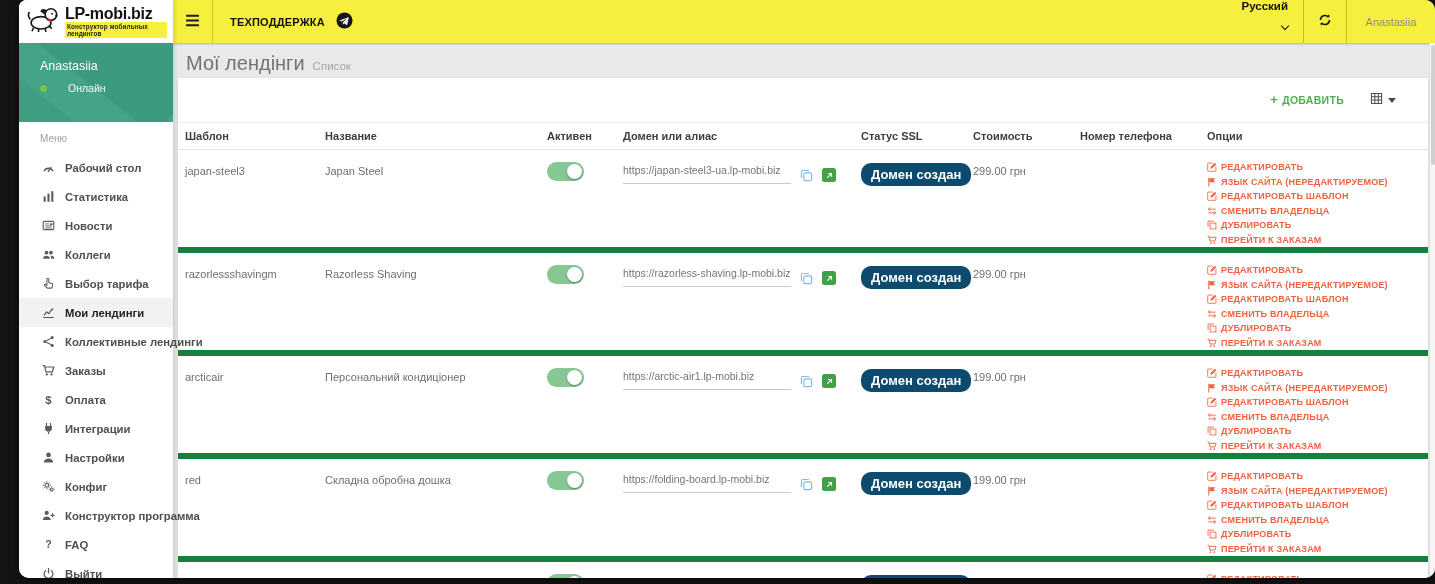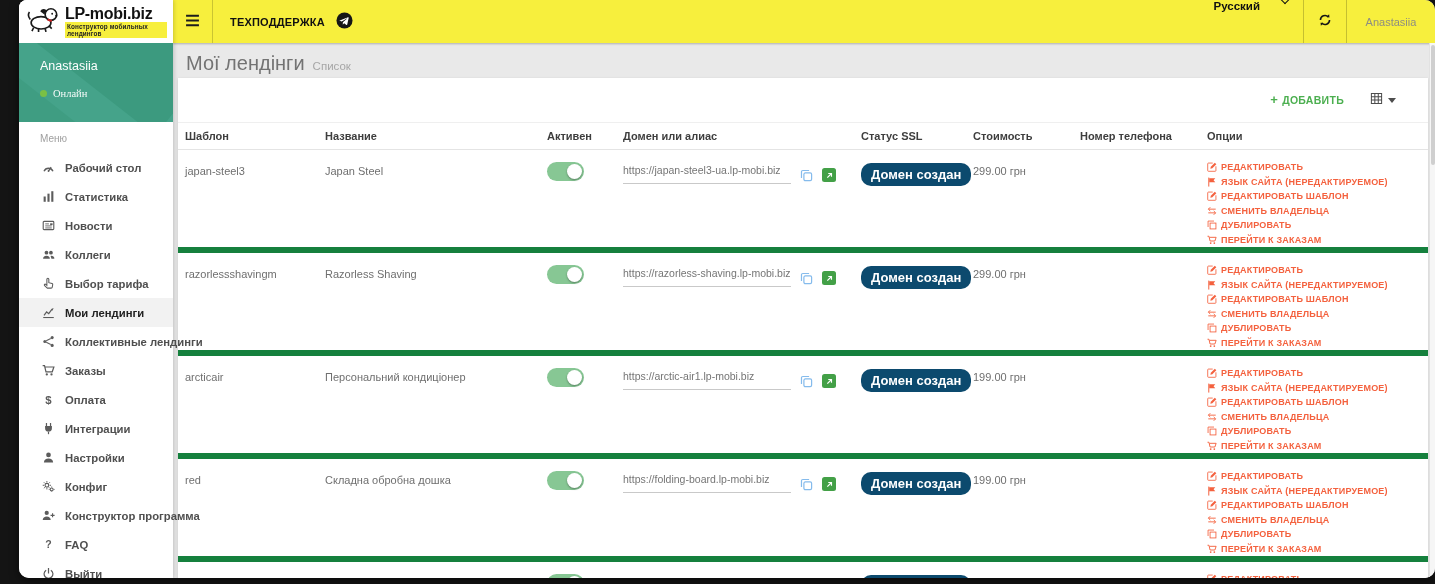--- a/index.html
+++ b/index.html
@@ -18,43 +18,43 @@
   .logo-title { font-size:16px; font-weight:bold; color:#111; letter-spacing:-.3px; line-height:17px; }
   .logo-sub { font-size:6.4px; font-weight:bold; color:#222; background:#f7ef3d;
               padding:1px 2px; align-self:flex-start; letter-spacing:.1px; }
   .user-panel { height:79px; background:#45a38a; position:relative; overflow:hidden;
                 padding:16px 0 0 21px; color:#fff; }
   .user-panel::before { content:''; position:absolute; width:150px; height:220px;
        background:#3c9a7f; transform:rotate(38deg); left:70px; top:-150px; }
   .user-panel::after { content:''; position:absolute; width:200px; height:90px;
        background:#3f9d82; transform:rotate(38deg); left:-90px; top:55px; }
   .u-name { position:relative; z-index:1; font-size:12.5px; }
-  .u-status { position:relative; z-index:1; margin-top:15px; font-size:10.5px; opacity:.95;
-              display:flex; align-items:center; gap:6px;font-family:Liberation Serif, serif; }
+  .u-status { position:relative; z-index:1; margin-top:9px; font-size:10.5px; opacity:.95;
+              display:flex; align-items:center; gap:21px; }
   .u-dot { width:7px; height:7px; border-radius:50%; background:#7dc242; display:inline-block; }
   .menu { padding-top:4px; }
   .menu-label { padding:7px 0 9px 21px; font-size:10px; color:#9e9e9e; }
   .menu-item { display:flex; align-items:center; gap:9px; padding:8px 2px 8px 21px;
                font-size:11.3px; font-weight:bold; color:#4f4f4f; cursor:pointer; }
   .menu-item.active { background:#f2f2f2; color:#222; }
   .mi-icon { width:16px; min-width:16px; display:flex; justify-content:center; color:#5c5c5c; }
   .mi-icon svg { width:13px; height:13px; }
   .mi-label { white-space:nowrap; }
 
   
   .topbar { position:absolute; left:154px; top:0; right:0; height:43px; background:#f7ef3d;
             display:flex; align-items:stretch; z-index:4; box-shadow:0 1px 2px rgba(0,0,0,.25); }
   .tb-hamburger { display:flex; align-items:center; padding:0 12px;
                   border-right:1px solid rgba(0,0,0,.18); cursor:pointer; }
   .tb-support { display:flex; align-items:center; gap:11px; padding:0 17px;
                 font-weight:bold; font-size:11px; color:#111; letter-spacing:.2px; cursor:pointer; }
   .tb-support svg { width:17px; height:17px; }
   .tb-spacer { flex:1; }
-  .tb-lang { display:flex; align-items:flex-start; gap:22px; padding:0 15px; font-weight:bold;
-             font-size:11.5px; color:#111; cursor:pointer; }
+  .tb-lang { display:flex; align-items:flex-end; gap:14px; padding:0 15px; font-weight:bold;
+             font-size:11.5px; color:#111; cursor:pointer;flex-direction:column; }
   .chev { width:6px; height:6px; border-right:1.6px solid #111; border-bottom:1.6px solid #111;
           transform:rotate(45deg); margin-top:-3px; }
   .tb-sync { display:flex; align-items:center; padding:0 14px; color:#161616; cursor:pointer;
              border-left:1px solid rgba(0,0,0,.2); border-right:1px solid rgba(0,0,0,.2); }
   .tb-sync svg { width:14px; height:14px; }
   .tb-user { width:88px; display:flex; align-items:center; justify-content:center;
              color:#8d8d82; font-size:11px; cursor:pointer; }
 
   
   .content { position:absolute; left:154px; top:43px; right:0; bottom:0;border-radius:24px; }

